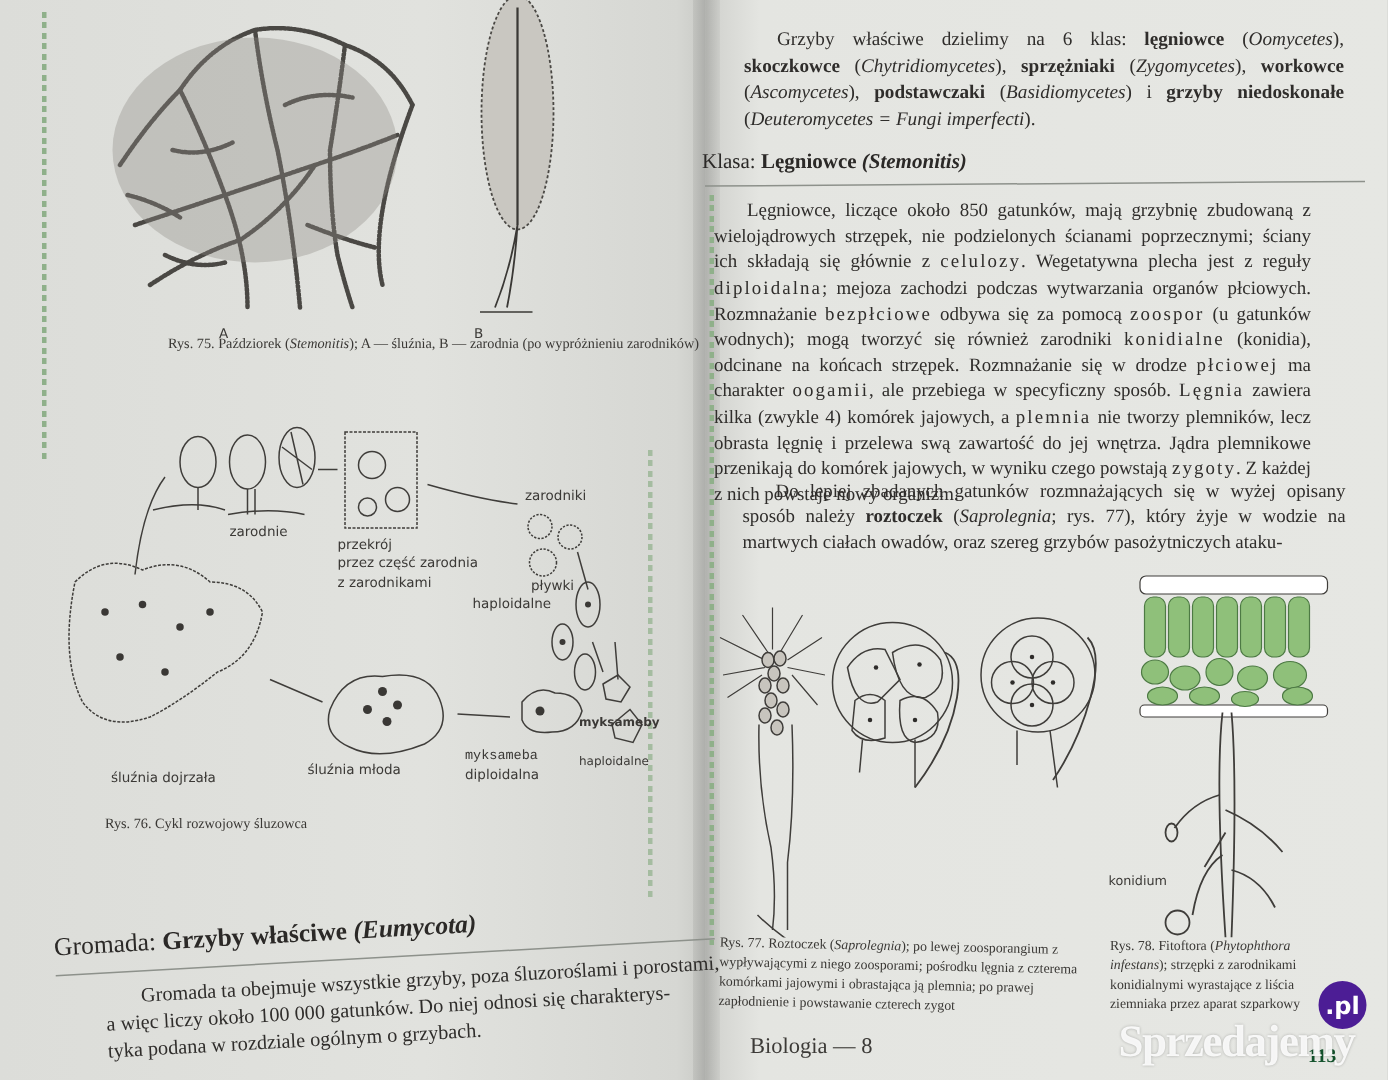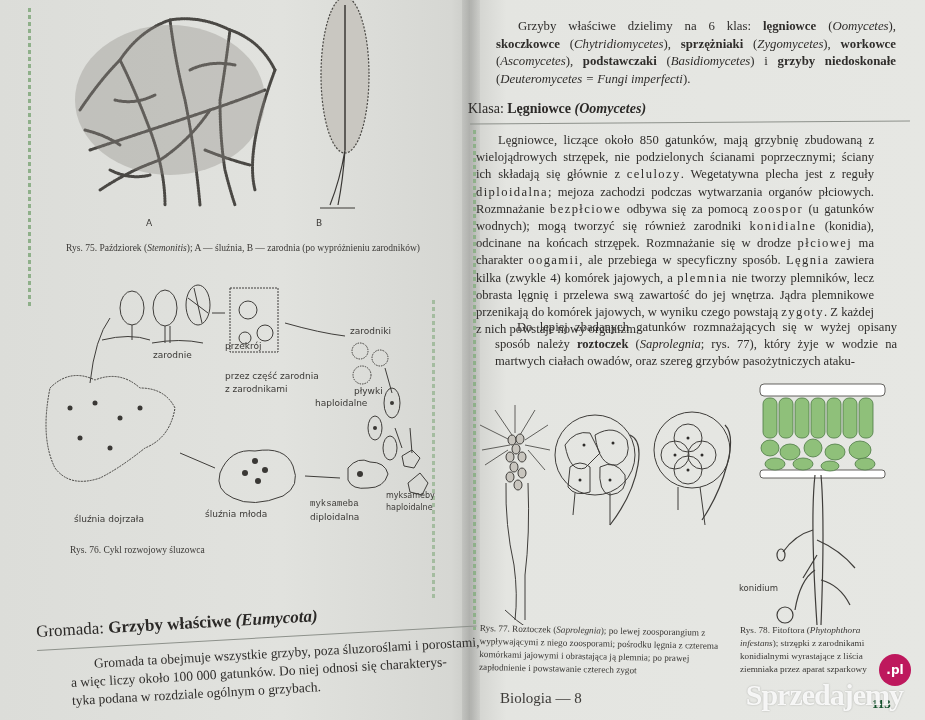--- a/index.html
+++ b/index.html
@@ -35,21 +35,21 @@
   .para i { font-style: italic; }
   .sp { letter-spacing: 1.4px; }
   .indent { text-indent: 22px; font-family: Liberation Serif, serif; }
 
   .skew-left { transform: rotate(-3.2deg); transform-origin: left top; }
 
   .footer-left { position: absolute; font-size: 15px; color: #3c3a37; }
   .page-number { position: absolute; font-size: 13px; font-weight: bold; color: #14532d; }
 
   .watermark { position: absolute; right: 22px; bottom: 8px; font-family: Liberation Serif, serif; font-weight: bold; font-size: 30px; color: rgba(255,255,255,0.88); letter-spacing: -1px; text-shadow: 0 0 2px rgba(0,0,0,0.25); }
-  .watermark-badge { position: absolute; right: 14px; bottom: 34px; width: 32px; height: 32px; border-radius: 50%; background: #be185d; color: #fff; font-family: "DejaVu Sans", sans-serif; font-weight: bold; font-size: 12px; display: flex; align-items: center; justify-content: center; }
+  .watermark-badge { position: absolute; right: 14px; bottom: 34px; width: 32px; height: 32px; border-radius: 50%; background: #4c1d95; color: #fff; font-family: "DejaVu Sans", sans-serif; font-weight: bold; font-size: 16px; display: flex; align-items: center; justify-content: center; }
 </style>
 </head>
 <body>
 
 <div class="page page-left"></div>
 <div class="page page-right"></div>
 <div class="gutter"></div>
 
 <div class="green-margin gm-left"></div>
 <div class="green-margin gm-left2"></div>
@@ -76,21 +76,21 @@
       <ellipse cx="35" cy="75" rx="24" ry="78" fill="#c9c7c1" stroke="#4a4844" stroke-width="1.2" stroke-dasharray="2 1.5"></ellipse>
       <path d="M35 5 L35 150" stroke="#3a3835" stroke-width="1.5"></path>
       <path d="M35 150 Q30 180 20 205 M35 150 Q33 180 28 205" stroke="#3a3835" stroke-width="1.2" fill="none"></path>
       <path d="M10 208 L45 208" stroke="#3a3835" stroke-width="1"></path>
     </g>
   </svg>
 </div>
 <div class="label-sans" style="left:146px; top:217px;">A</div>
 <div class="label-sans" style="left:316px; top:217px;">B</div>
 
-<div class="caption" style="left:66px; top:242px; width:400px;">
+<div class="caption" style="left:66px; top:224px; width:400px;text-align:right;">
   <span>Rys. 75. Paździorek (</span><i>Stemonitis</i><span>); A — śluźnia, B — zarodnia (po wypróżnieniu zarodników)</span>
 </div>
 
 <div class="fig" style="left:40px; top:278px;">
   <svg width="420" height="230" viewBox="0 0 420 230">
     <g stroke="#3f3d3a" stroke-width="1" fill="none">
 
       <path d="M62 62 Q90 55 110 62"></path>
       <ellipse cx="92" cy="30" rx="12" ry="17"></ellipse>
       <path d="M92 47 L92 62"></path>
@@ -140,31 +140,31 @@
         <circle cx="225" cy="192" r="3"></circle>
         <circle cx="205" cy="195" r="3"></circle>
         <circle cx="218" cy="203" r="3"></circle>
       <circle cx="320" cy="196" r="3"></circle>
         <circle cx="352" cy="125" r="2"></circle>
         <circle cx="335" cy="150" r="2"></circle>
     </g>
   </svg>
 </div>
 <div class="label-sans" style="left:153px; top:349px;">zarodnie</div>
-<div class="label-sans" style="left:225px; top:340px;">przekrój</div>
+<div class="label-sans" style="left:225px; top:358px;">przekrój</div>
 <div class="label-sans" style="left:225px; top:370px;">przez część zarodnia</div>
 <div class="label-sans" style="left:225px; top:383px;">z zarodnikami</div>
 <div class="label-sans" style="left:350px; top:325px;">zarodniki</div>
 <div class="label-sans" style="left:354px; top:385px;">pływki</div>
 <div class="label-sans" style="left:315px; top:397px;">haploidalne</div>
 <div class="label-sans" style="left:74px; top:513px;">śluźnia dojrzała</div>
 <div class="label-sans" style="left:205px; top:508px;text-align:center;">śluźnia młoda</div>
 <div class="label-sans" style="left:310px; top:498px;font-family:Liberation Mono, monospace;">myksameba</div>
 <div class="label-sans" style="left:310px; top:511px;">diploidalna</div>
-<div class="label-sans" style="left:386px; top:490px; font-size:8px;">myksameby</div>
+<div class="label-sans" style="left:386px; top:476px; font-size:8px;font-weight:bold;">myksameby</div>
 <div class="label-sans" style="left:386px; top:502px; font-size:8px;">haploidalne</div>
 
 <div class="caption" style="left:70px; top:544px;">Rys. 76. Cykl rozwojowy śluzowca</div>
 
 <div class="skew-left" style="position:absolute; left:36px; top:630px; width:440px; height:90px;">
   <div class="heading" style="left:0; top:-8px; font-size:17px;">
     <span class="pre">Gromada:</span>
     <span class="main">Grzyby właściwe</span>
     <span class="latin">(Eumycota)</span>
   </div>
@@ -176,21 +176,21 @@
   </div>
 </div>
 
 <div class="para indent" style="left:496px; top:18px; width:400px; font-size:12.8px; line-height:17.5px;">
   <span>Grzyby właściwe dzielimy na 6 klas: </span><b>lęgniowce</b> (<i>Oomycetes</i>), <b>skoczkowce</b> (<i>Chytridiomycetes</i>), <b>sprzężniaki</b> (<i>Zygomycetes</i>), <b>workowce</b> (<i>Ascomycetes</i>), <b>podstawczaki</b> (<i>Basidiomycetes</i>) i <b>grzyby niedoskonałe</b> (<i>Deuteromycetes = Fungi imperfecti</i>).
 </div>
 
 <div class="heading" style="left:468px; top:101px; font-size:14px;">
   <span class="pre">Klasa:</span>
   <span class="main">Lęgniowce</span>
-  <span class="latin">(Oomycetes)</span>
+  <span class="latin">(Stemonitis)</span>
 </div>
 <div class="rule" style="left:470px; top:122px; width:440px; transform:rotate(-0.4deg);"></div>
 
 <div class="para indent" style="left:476px; top:132px; width:398px;">
   <span>Lęgniowce, liczące około 850 gatunków, mają grzybnię zbudowaną z wielojądrowych strzępek, nie podzielonych ścianami poprzecznymi; ściany ich składają się głównie z </span><span class="sp">celulozy</span><span>. Wegetatywna plecha jest z reguły </span><span class="sp">diploidalna</span><span>; mejoza zachodzi podczas wytwarzania organów płciowych. Rozmnażanie </span><span class="sp">bezpłciowe</span><span> odbywa się za pomocą </span><span class="sp">zoospor</span><span> (u gatunków wodnych); mogą tworzyć się również zarodniki </span><span class="sp">konidialne</span><span> (konidia), odcinane na końcach strzępek. Rozmnażanie się w drodze </span><span class="sp">płciowej</span><span> ma charakter </span><span class="sp">oogamii</span><span>, ale przebiega w specyficzny sposób. </span><span class="sp">Lęgnia</span><span> zawiera kilka (zwykle 4) komórek jajowych, a </span><span class="sp">plemnia</span><span> nie tworzy plemników, lecz obrasta lęgnię i przelewa swą zawartość do jej wnętrza. Jądra plemnikowe przenikają do komórek jajowych, w wyniku czego powstają </span><span class="sp">zygoty</span><span>. Z każdej z nich powstaje nowy organizm.</span>
 </div>
 
 <div class="para indent" style="left:495px; top:319px; width:402px;">
   <span>Do lepiej zbadanych gatunków rozmnażających się w wyżej opisany sposób należy </span><b>roztoczek</b><span> (</span><i>Saprolegnia</i><span>; rys. 77), który żyje w wodzie na martwych ciałach owadów, oraz szereg grzybów pasożytniczych ataku-</span>
 </div>

